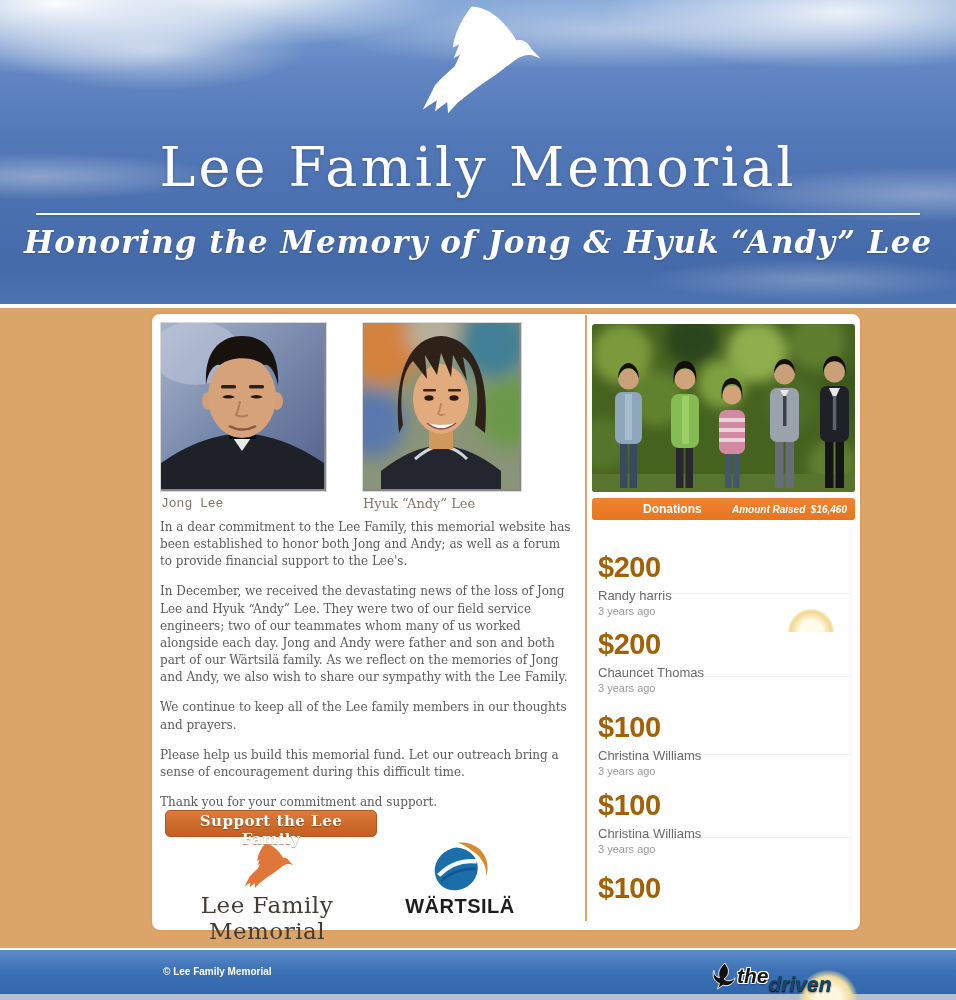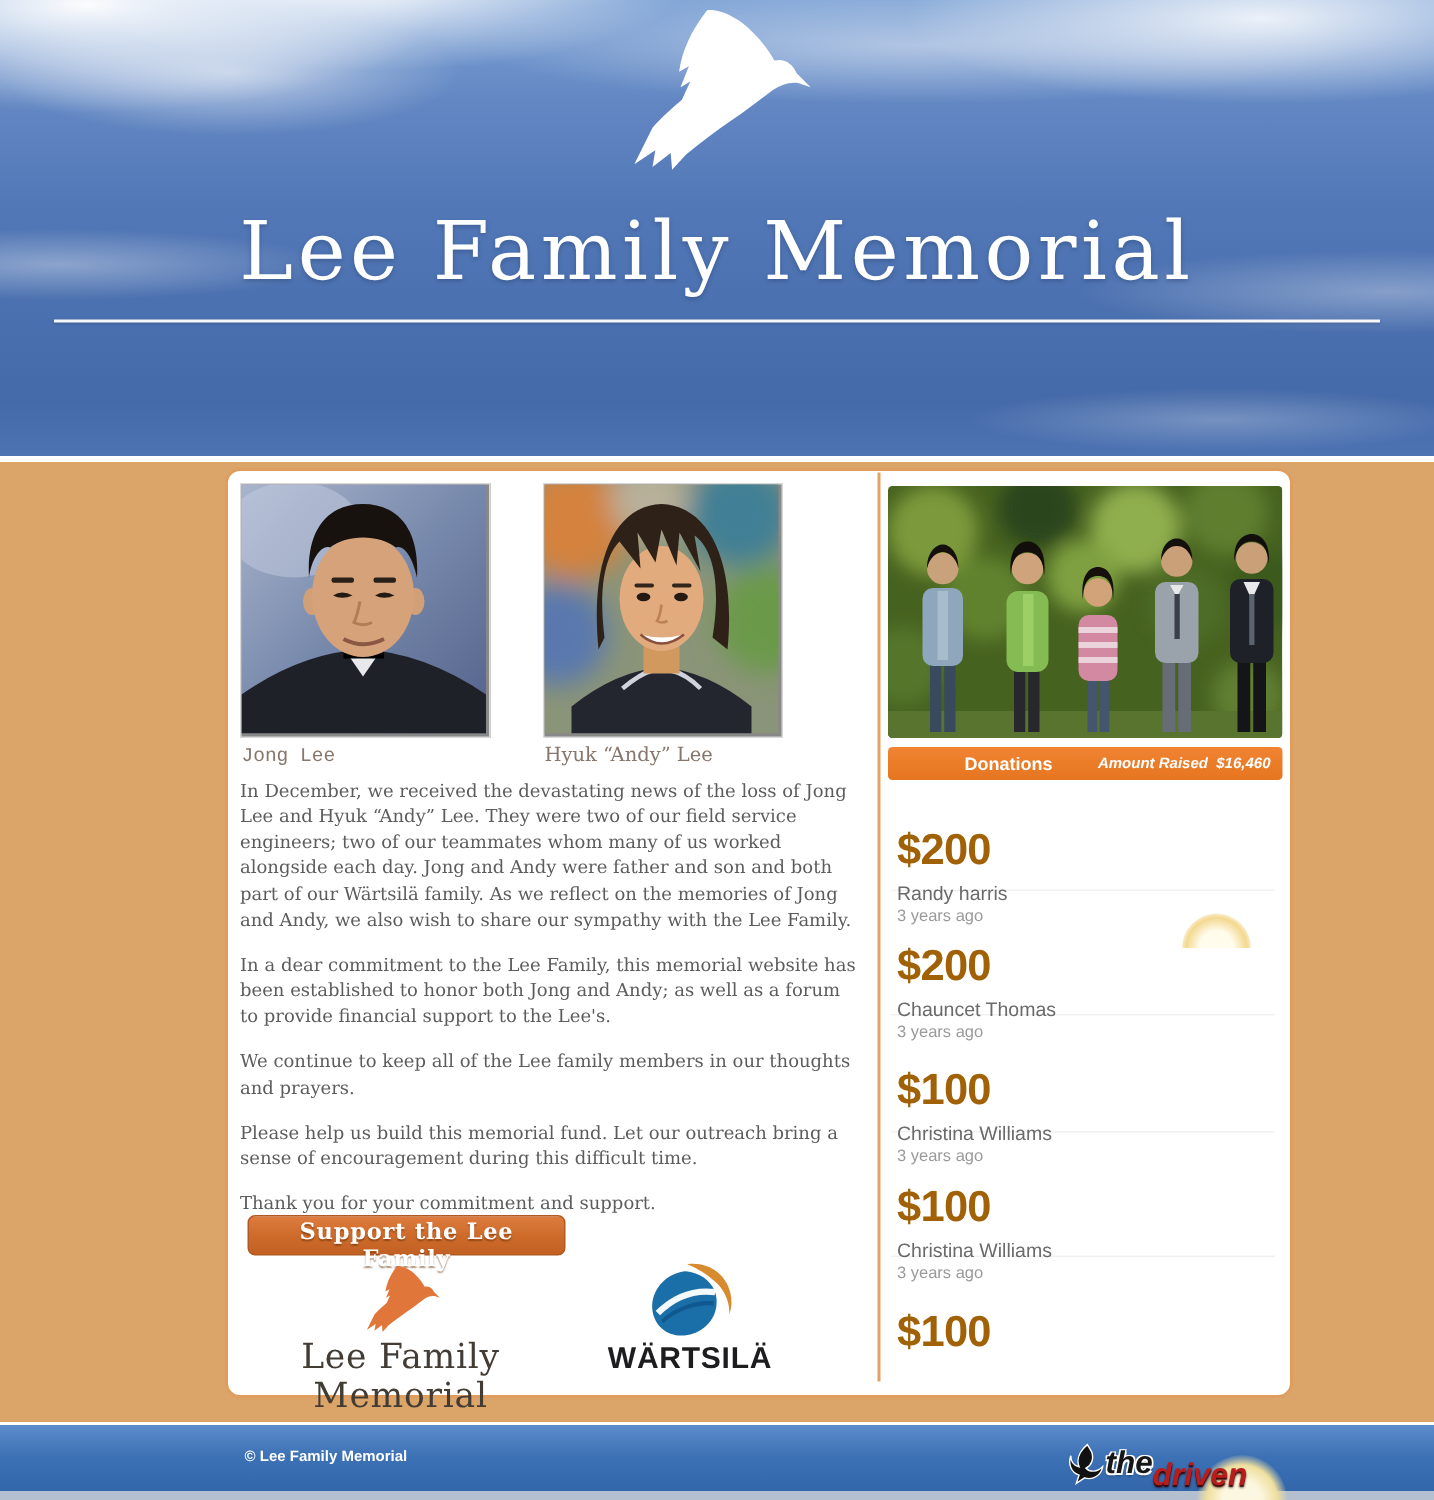--- a/index.html
+++ b/index.html
@@ -89,36 +89,37 @@
   .footer-sun{position:absolute;left:798px;top:970px;width:60px;height:60px;border-radius:50%;
     background:radial-gradient(circle,#fcf7e0 30%,#efdf9e 55%,rgba(239,223,158,0) 72%);z-index:4;}
   .bottom-strip{position:absolute;left:0;bottom:0;width:956px;height:6px;background:#b4c0d0;z-index:3;}
   .copyright{position:absolute;left:163px;top:966px;z-index:2;color:#fff;
     font-family:"Liberation Sans",sans-serif;font-weight:700;font-size:10px;}
   .driven-logo{position:absolute;left:712px;top:956px;z-index:5;display:flex;align-items:center;cursor:pointer;
     font-family:"Liberation Sans",sans-serif;font-style:italic;font-weight:800;font-size:21px;letter-spacing:0;}
   .driven-logo svg{margin-right:1px;}
   .brand-the{color:#161616;
     text-shadow:-1px -1px 0 #fff,1px -1px 0 #fff,-1px 1px 0 #fff,1px 1px 0 #fff,0 2px 2px rgba(0,0,0,.4);}
-  .brand-driven{color:#b91c1c;text-shadow:0 1px 1px #3a0000,0 2px 2px rgba(0,0,0,.35);margin-top:16px;}
+  .brand-driven{color:#0c4a6e;text-shadow:0 1px 1px #3a0000,0 2px 2px rgba(0,0,0,.35);margin-top:16px;}
 </style>
 </head>
 <body>
 
 <div class="page">
 
   <div class="sky">
     <svg class="dove-white" viewBox="0 0 140 120">
       <path fill="#ffffff" d="M64 3 C53 17 46 32 44 47 L51 43 L45 58 L52 54 L46 67
         C39 73 31 80 25 87 L12 113 L27 103 L25 115 L38 105 L39 117 L49 106
         C60 97 71 89 81 82 C93 74 103 66 111 60 C117 56 123 54 129 55 L138 58 L128 48
         C125 41 119 37 112 39 C108 31 99 20 89 12 C81 6 71 2 64 3 Z"></path>
     </svg>
     <div class="site-title">Lee Family Memorial</div>
     <div class="title-rule"></div>
+    <div class="subtitle">Honoring the Memory of Jong &amp; Hyuk “Andy” Lee</div>
   </div>
 
   <div class="body-bg"></div>
   <div class="card"></div>
   <div class="v-divider"></div>
 
   <div class="photo photo-1">
     <svg width="163" height="166" viewBox="0 0 163 166">
       <defs>
         <linearGradient id="bg1" x1="0" y1="0" x2="1" y2="1">
@@ -173,22 +174,22 @@
       <ellipse cx="91" cy="75" rx="4.6" ry="2.8" fill="#241a12"></ellipse>
       <path d="M78 80 Q77 88 75 91 Q78 93 82 91" stroke="#bd8355" stroke-width="1.8" fill="none"></path>
       <path d="M64 100 Q78 112 93 100 Q78 104 64 100 Z" fill="#fff"></path>
       <path d="M64 100 Q78 112 93 100" stroke="#8a4f3c" stroke-width="1.6" fill="none"></path>
     </svg>
   </div>
   <div class="caption cap-1">Jong Lee</div>
   <div class="caption cap-2">Hyuk “Andy” Lee</div>
 
   <div class="paras">
+    <p>In a dear commitment to the Lee Family, this memorial website has been established to honor both Jong and Andy; as well as a forum to provide financial support to the Lee's.</p>
     <p>In December, we received the devastating news of the loss of Jong Lee and Hyuk “Andy” Lee. They were two of our field service engineers; two of our teammates whom many of us worked alongside each day. Jong and Andy were father and son and both part of our Wärtsilä family. As we reflect on the memories of Jong and Andy, we also wish to share our sympathy with the Lee Family.</p>
-    <p>In a dear commitment to the Lee Family, this memorial website has been established to honor both Jong and Andy; as well as a forum to provide financial support to the Lee's.</p>
     <p>We continue to keep all of the Lee family members in our thoughts and prayers.</p>
     <p>Please help us build this memorial fund. Let our outreach bring a sense of encouragement during this difficult time.</p>
     <p>Thank you for your commitment and support.</p>
   </div>
 
   <button class="support-btn">Support the Lee Family</button>
 
   <div class="site-logo">
     <svg width="54" height="48" viewBox="0 0 140 120">
       <path fill="#e0763a" d="M64 3 C53 17 46 32 44 47 L51 43 L45 58 L52 54 L46 67

